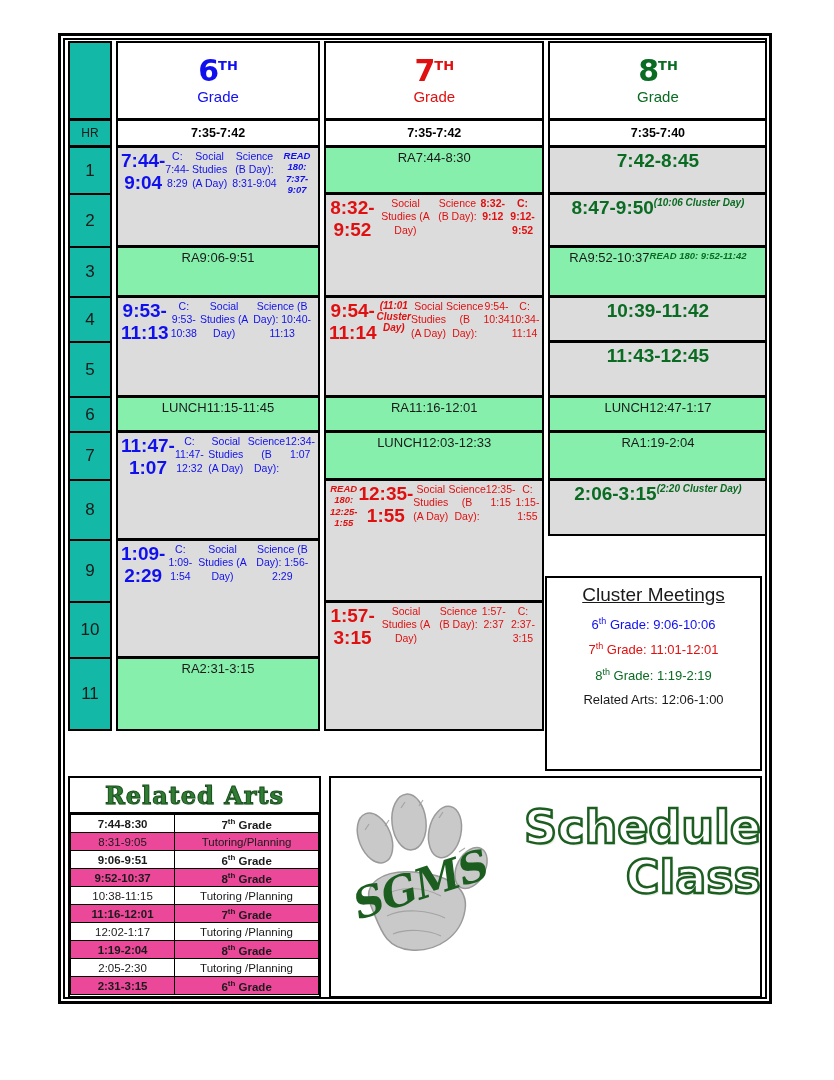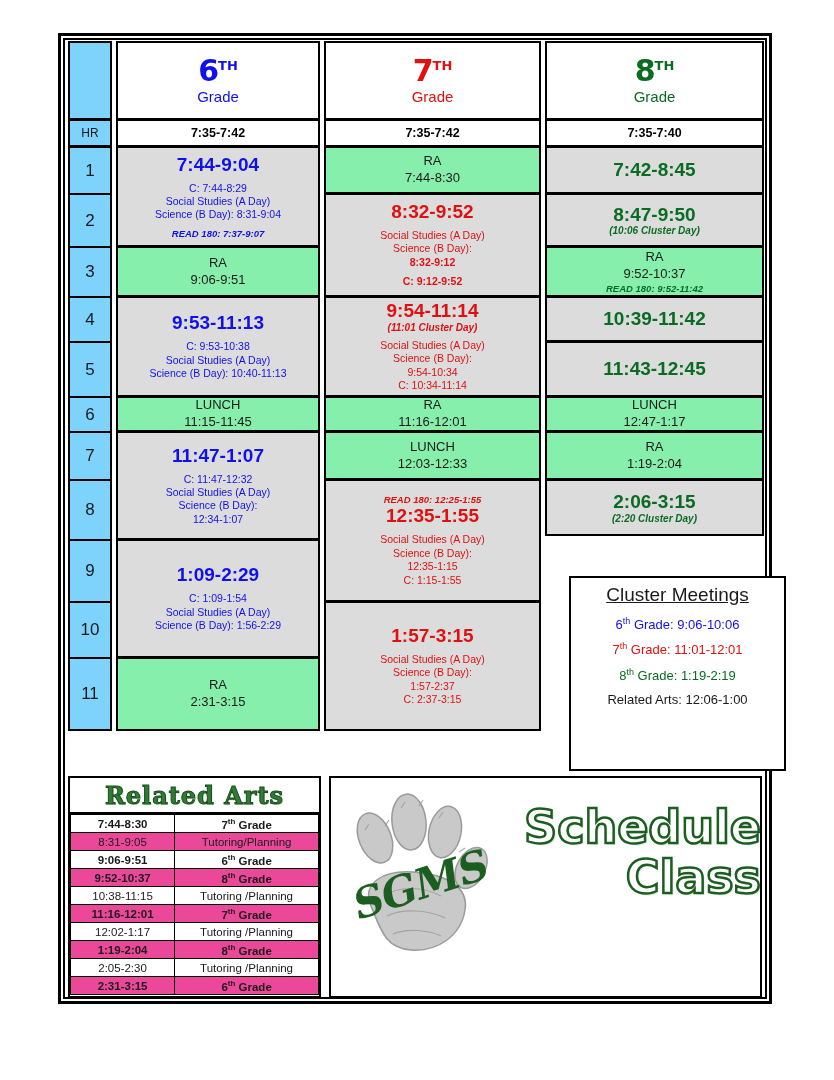--- a/index.html
+++ b/index.html
@@ -40,21 +40,21 @@
     display: flex;
     align-items: flex-start;
     gap: 0;
   }
 
   
   .hr-col {
     width: 44px;
     flex: 0 0 44px;
     border: 2px solid #000;
-    background: #7dd3fc;
+    background: #14b8a6;
     margin-right: 4px;
   }
   .hr-cell {
     border-bottom: 2px solid #000;
     text-align: center;
     color: #1a1a1a;
     font-size: 17px;
     display: flex; align-items: center; justify-content: center;
   }
   .hr-cell:last-child { border-bottom: none; }
@@ -70,21 +70,21 @@
     display: flex;
     flex-direction: column;
   }
   .gcol:last-child { margin-right: 0; }
 
   .cell {
     border-bottom: 3px solid #000;
     padding: 2px 3px;
     text-align: center;
     display: flex;
-    flex-direction: column;
+    flex-direction: row;
     justify-content: center;
     overflow: hidden;
   }
   .cell:last-child { border-bottom: none; }
   .cell.shade { background: #dededede; background: #dcdcdc; }
   .cell.plain { background: #86efac; }
 
   .gradehead {
     height: 78px;
     border-bottom: 3px solid #000;
@@ -398,21 +398,21 @@
         <div class="plainline">1:19-2:04</div>
       </div>
 
       <div class="cell shade" style="height:53px;border-bottom:none">
         <div class="big c8">2:06-3:15</div>
         <div class="ital c8">(2:20 Cluster Day)</div>
       </div>
     </div>
   </div>
 
-  <div class="cluster-box" style="left:569px; top:576px; width:217px; height:195px;">
+  <div class="cluster-box" style="left:545px; top:576px; width:217px; height:195px;">
     <div class="cluster-title">Cluster Meetings</div>
     <div class="cluster-line c6"><span>6</span><span class="sup">th</span><span> Grade: 9:06-10:06</span></div>
     <div class="cluster-line c7"><span>7</span><span class="sup">th</span><span> Grade: 11:01-12:01</span></div>
     <div class="cluster-line c8"><span>8</span><span class="sup">th</span><span> Grade: 1:19-2:19</span></div>
     <div class="cluster-line" style="color:#1a1a1a">Related Arts: 12:06-1:00</div>
   </div>
 
   <div class="ra-box" style="left:68px; top:776px; width:253px; height:222px;">
     <div class="ra-title">Related Arts</div>
     <table class="ra-table">

